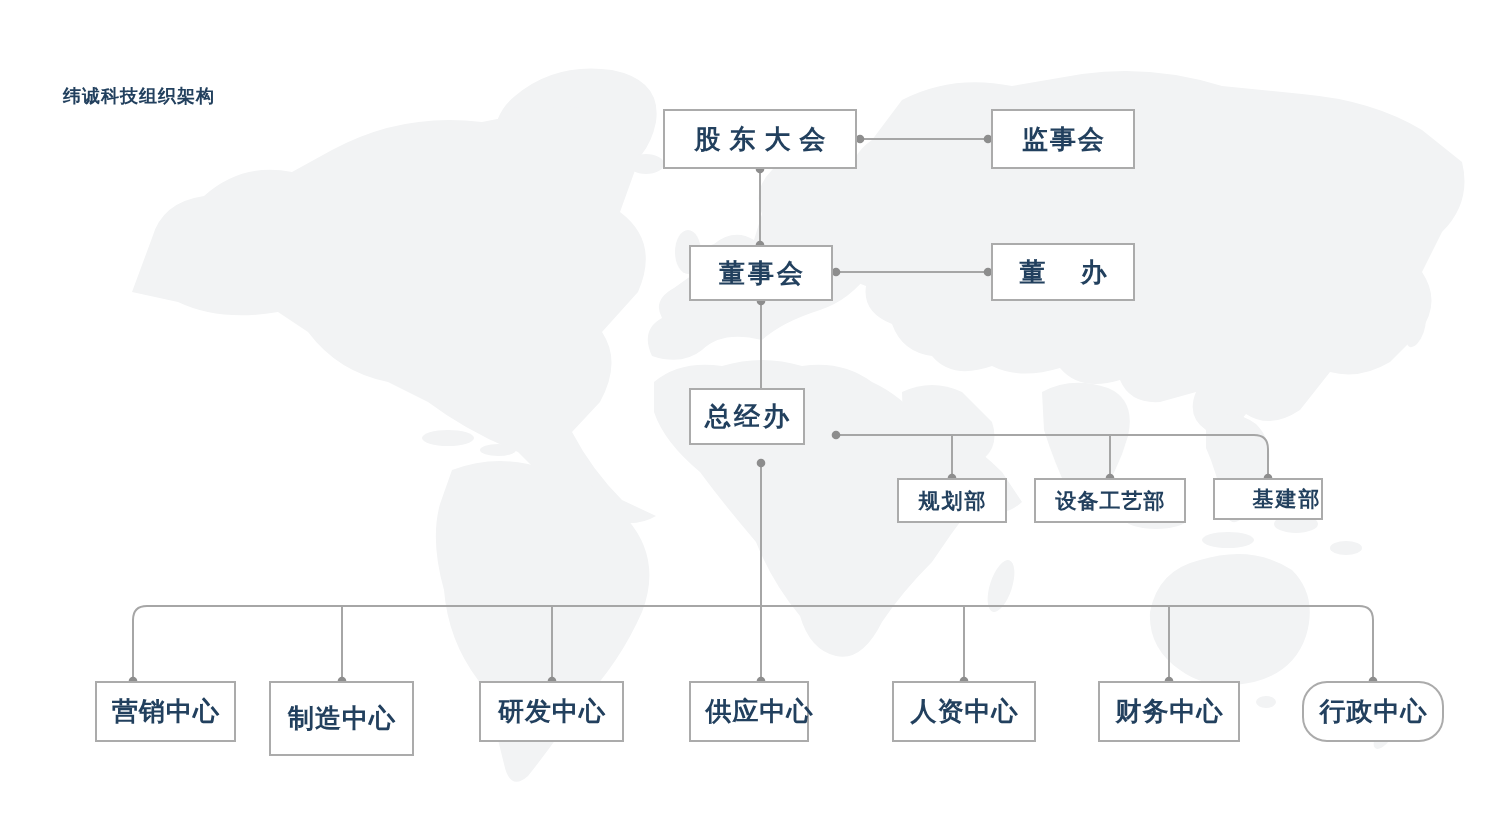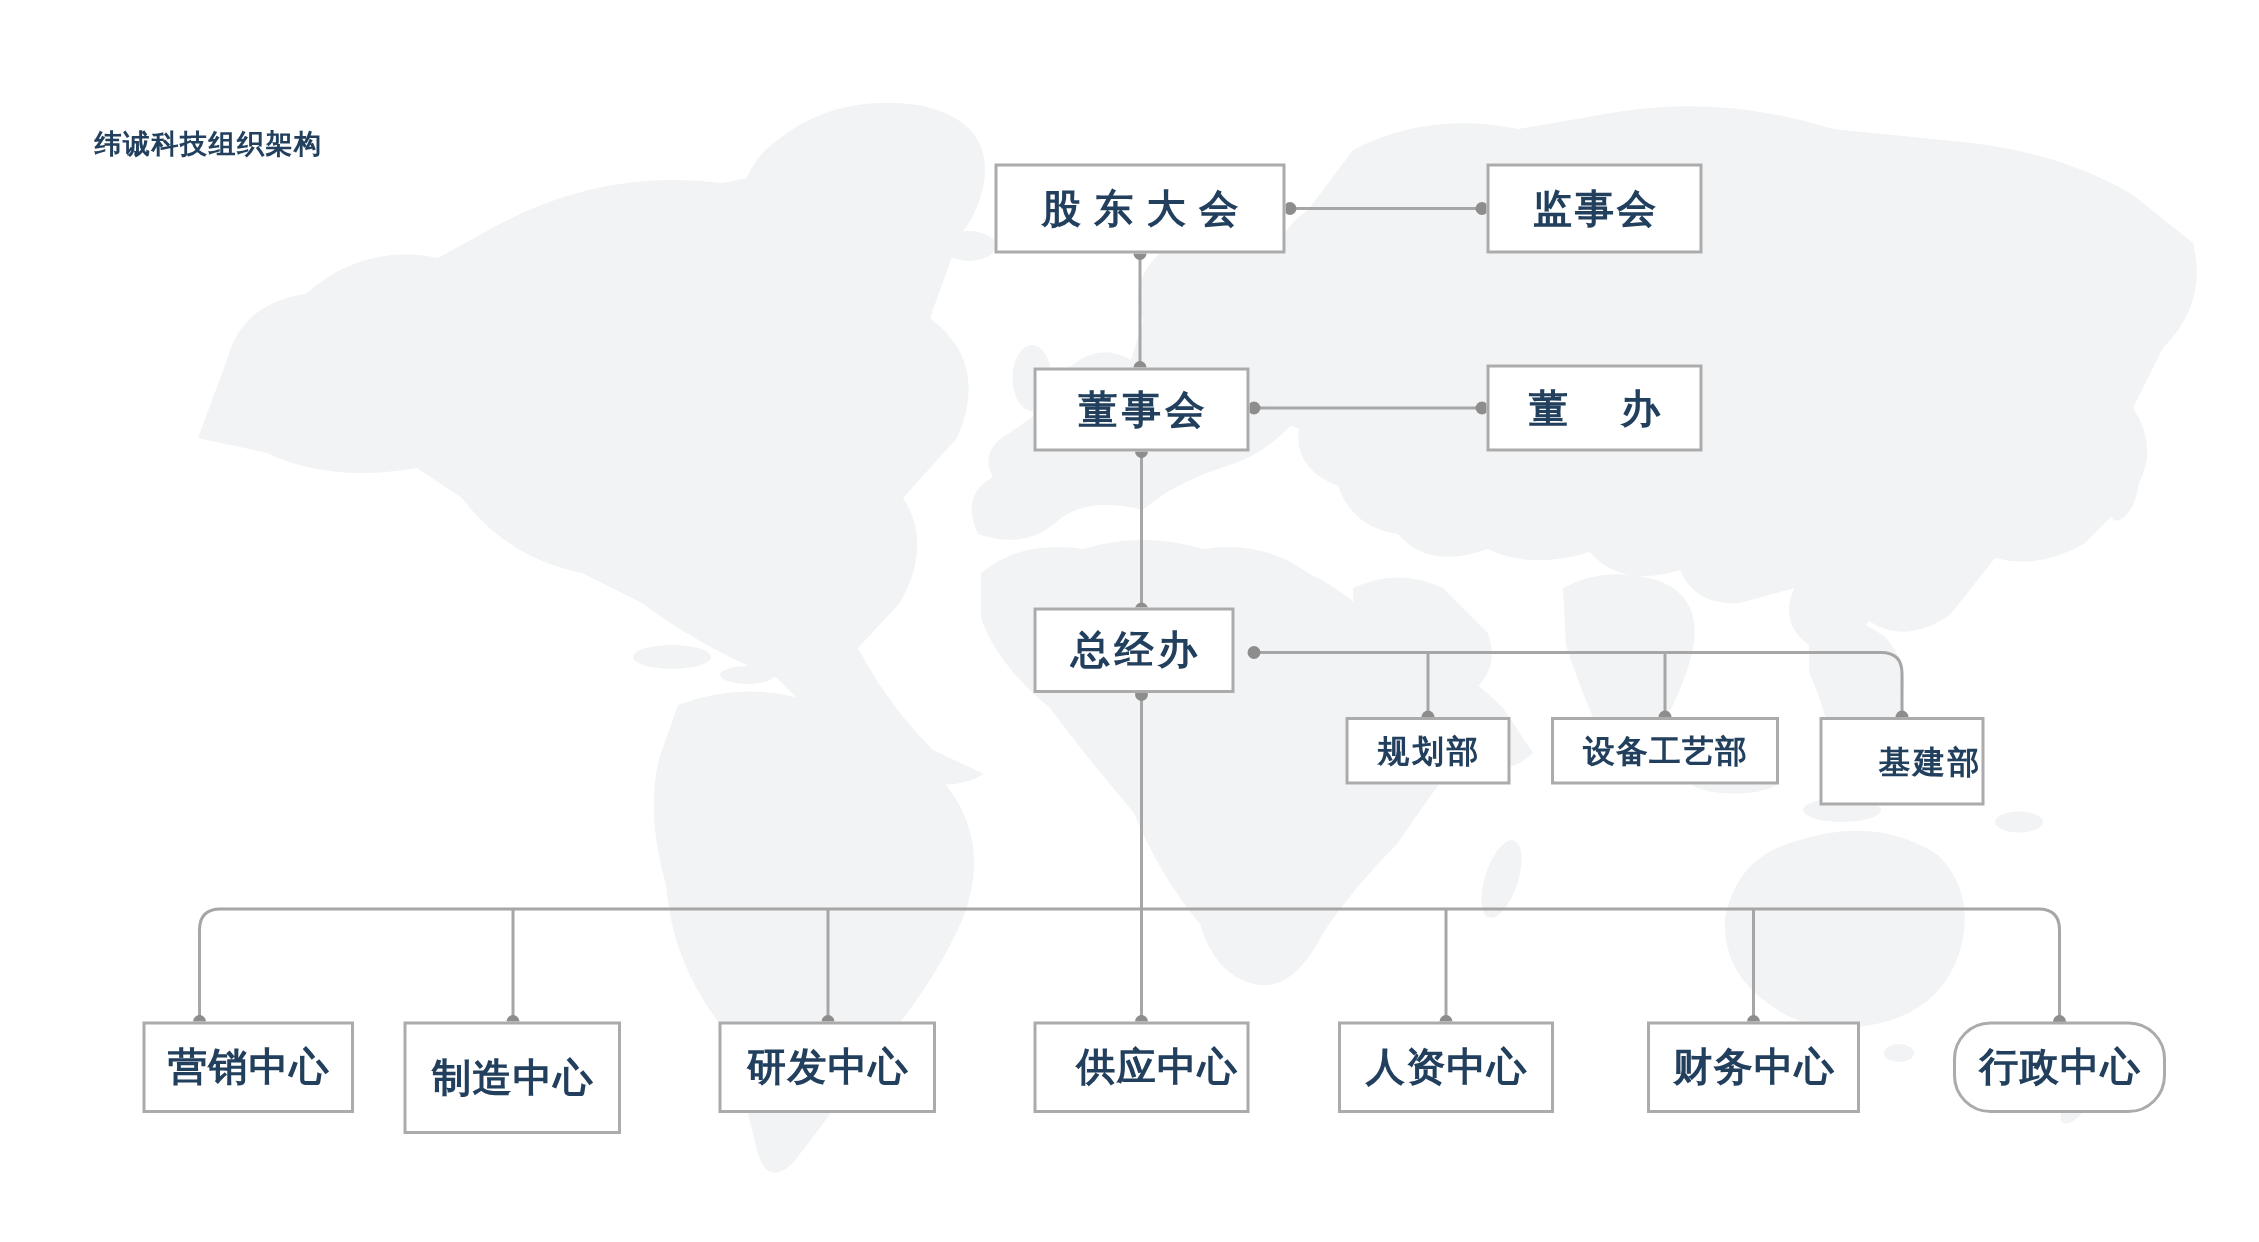--- a/index.html
+++ b/index.html
@@ -21,28 +21,28 @@
     color:#22405e;font-weight:bold;font-size:26px;
   }
   .node span{display:inline-block;white-space:nowrap;}
   
   .sub{font-size:21px;}
   
   .n-shareholders {left:663px; top:109px; width:194px; height:60px;}
   .n-supervisors  {left:991px; top:109px; width:144px; height:60px;}
   .n-board        {left:689px; top:245px; width:144px; height:56px;}
   .n-boardoffice  {left:991px; top:243px; width:144px; height:58px;}
-  .n-gm           {left:689px; top:405px; width:134px; height:57px;text-align:right;}
+  .n-gm           {left:689px; top:388px; width:116px; height:57px;text-align:right;}
   .n-planning     {left:897px; top:478px; width:110px; height:45px;}
   .n-equipment    {left:1034px;top:478px; width:152px; height:45px;}
-  .n-infra        {left:1213px;top:478px; width:110px; height:59px;padding-left:36px;}
+  .n-infra        {left:1213px;top:478px; width:110px; height:42px;padding-left:36px;}
   .n-marketing    {left:63px;  top:681px; width:141px; height:61px;margin-left:32px;}
   .n-manufacturing{left:269px; top:681px; width:145px; height:75px;}
   .n-rnd          {left:479px; top:681px; width:145px; height:61px;}
-  .n-supply       {left:689px; top:681px; width:144px; height:61px;padding-left:20px;}
+  .n-supply       {left:689px; top:681px; width:120px; height:61px;padding-left:20px;}
   .n-hr           {left:892px; top:681px; width:144px; height:61px;}
   .n-finance      {left:1098px;top:681px; width:142px; height:61px;}
   .n-admin        {left:1302px;top:681px; width:142px; height:61px;border-radius:25px;}
   
   .n-shareholders span{letter-spacing:9px;margin-right:-9px;}
   .n-boardoffice  span{letter-spacing:14px;margin-right:-14px;}
   .n-board span,.n-gm span{letter-spacing:3px;margin-right:-3px;}
   .n-supervisors span,.n-planning span,.n-infra span{letter-spacing:2px;margin-right:-2px;}
   .n-equipment span,.n-marketing span,.n-manufacturing span,.n-rnd span,
   .n-supply span,.n-hr span,.n-finance span,.n-admin span{letter-spacing:1px;margin-right:-1px;}

